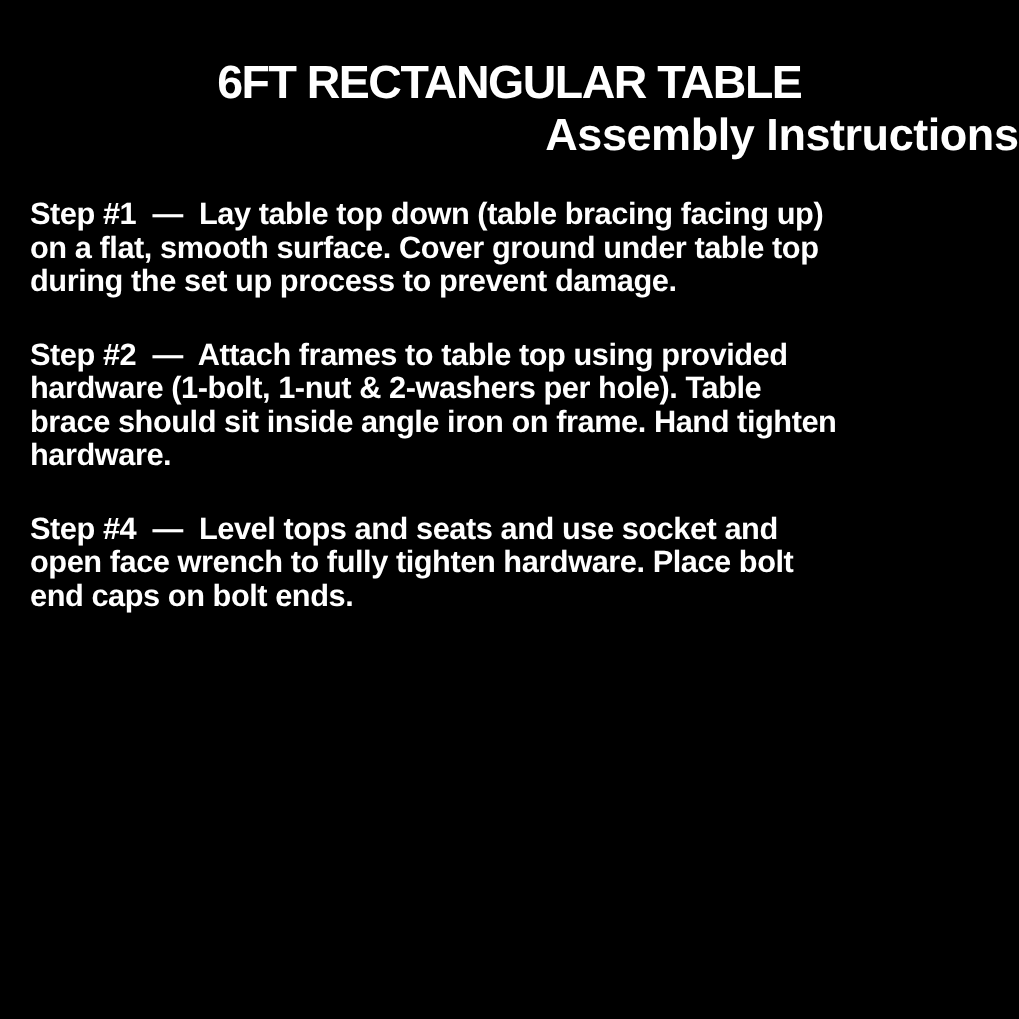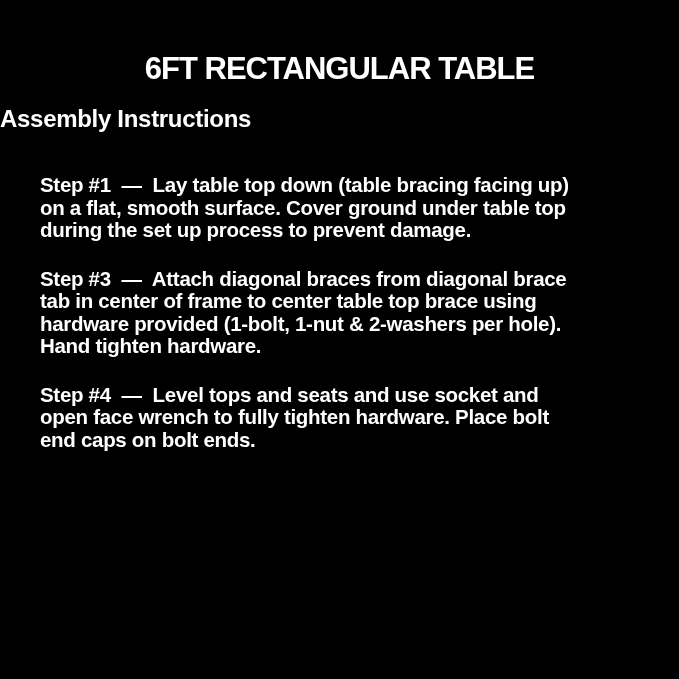--- a/index.html
+++ b/index.html
@@ -13,59 +13,59 @@
     height: 679px;
     background: #000000;
     color: #ffffff;
     overflow: hidden;
     font-family: "Liberation Sans", "DejaVu Sans", sans-serif;
     font-weight: 700;
     box-sizing: border-box;
     padding-top: 34px;
   }
   .title {
-    margin: 16px;
+    margin: 2px;
     text-align: center;
     font-size: 31px;
     line-height: 38px;
     letter-spacing: -1px;
     white-space: pre;
   }
   .subtitle {
     margin: 0;
-    text-align: left;
-    font-size: 24px;
+    text-align: right;
+    font-size: 30px;
     line-height: 30px;
     letter-spacing: -0.3px;
     white-space: pre;
   }
   .steps {
-    margin-top: 40px;
-    padding-left: 40px;
+    margin-top: 26px;
+    padding-left: 20px;
     padding-right: 26px;
   }
   .step {
     margin: 0 0 26px 0;
     font-size: 20.5px;
     line-height: 22.5px;
     letter-spacing: -0.3px;
     white-space: pre;
   }
 </style>
 </head>
 <body>
 
 <div class="card">
   <h1 class="title">6FT RECTANGULAR TABLE</h1>
   <h2 class="subtitle">Assembly Instructions</h2>
   <div class="steps">
     <p class="step">Step #1  —  Lay table top down (table bracing facing up)
 on a flat, smooth surface. Cover ground under table top
 during the set up process to prevent damage.</p>
-    <p class="step">Step #3  —  Attach diagonal braces from diagonal brace
-tab in center of frame to center table top brace using
-hardware provided (1-bolt, 1-nut &amp; 2-washers per hole).
-Hand tighten hardware.</p>
+    <p class="step">Step #2  —  Attach frames to table top using provided
+hardware (1-bolt, 1-nut &amp; 2-washers per hole). Table
+brace should sit inside angle iron on frame. Hand tighten
+hardware.</p>
     <p class="step">Step #4  —  Level tops and seats and use socket and
 open face wrench to fully tighten hardware. Place bolt
 end caps on bolt ends.</p>
   </div>
 </div>
 
 </body></html>

